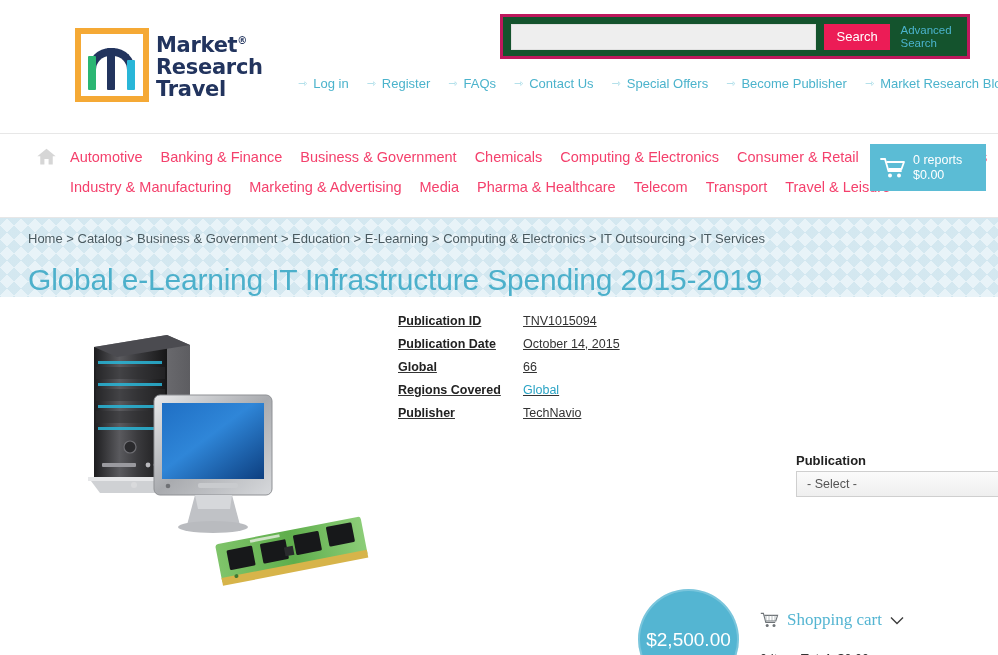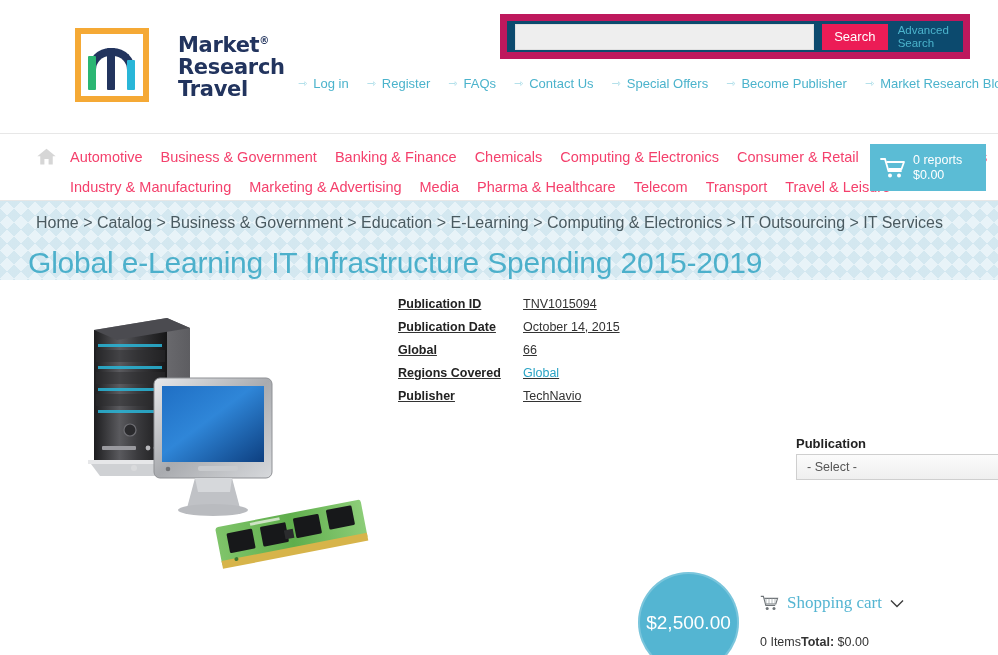--- a/index.html
+++ b/index.html
@@ -16,21 +16,21 @@
 
   
   .header {
     position: relative;
     height: 133px;
     background: #fff;
   }
   .logo-wrap {
     position: absolute;
     left: 38px; top: 28px;
-    display: flex; align-items: center; gap: 29px; padding-left: 37px;
+    display: flex; align-items: center; gap: 7px; padding-left: 37px;
   }
   .logo-mark {
     width: 74px; height: 74px;
     border: 6px solid #f5a935;
     background: #fff;
     display: flex; align-items: flex-end; justify-content: center;
     position: relative;
   }
   .logo-m {
     position: relative;
@@ -60,22 +60,22 @@
     position: relative;
   }
   .logo-text .reg {
     font-size: 10px; vertical-align: super;
   }
 
   .search-panel {
     position: absolute;
     left: 500px; top: 14px;
     width: 470px; height: 45px;
-    background: #0c4a6e;
-    border: 7px solid #be185d;
+    background: #14532d;
+    border: 3px solid #be185d;
     display: flex; align-items: center;
     padding: 0 8px;
   }
   .search-input {
     width: 322px; height: 26px;
     background: #eeeeee;
     border: 1px solid #e0e0e0;
     font-family: "Liberation Sans", sans-serif;
     font-size: 12px;
     color: #444;
@@ -111,21 +111,21 @@
     color: #4bb3cc;
     cursor: pointer;
     white-space: nowrap;
     display: flex; align-items: center; gap: 6px;
   }
   .arr { color: #9fd8e5; font-size: 11px; }
 
   
   .catnav {
     position: relative;
-    height: 68px;
+    height: 85px;
     border-top: 1px solid #e7e7e7;
     border-bottom: 1px solid #e7e7e7;
     background: #fff;
   }
   .home-icon {
     position: absolute; left: 36px; top: 13px;
     width: 21px; height: 20px;
   }
   .cat-rows {
     position: absolute;
@@ -160,24 +160,23 @@
     position: relative;
     height: 79px;
     background-color: #e8f3f8;
     background-image:
       linear-gradient(45deg, rgba(140,190,210,.22) 25%, transparent 25%, transparent 75%, rgba(140,190,210,.22) 75%),
       linear-gradient(-45deg, rgba(140,190,210,.22) 25%, transparent 25%, transparent 75%, rgba(140,190,210,.22) 75%);
     background-size: 14px 14px;
   }
   .breadcrumb {
     position: absolute; left: 28px; top: 13px;
-    font-size: 16px;
+    font-size: 13px;
     color: #4a5a60;
     white-space: nowrap;
-    margin-left: 8px;
   }
   .page-title {
     position: absolute; left: 28px; top: 45px;
     font-size: 30px;
     color: #4cb0cb;
     white-space: nowrap;
     letter-spacing: -0.2px;
   }
 
   
@@ -302,22 +301,22 @@
 </div>
 
 <div class="catnav">
   <svg class="home-icon" viewBox="0 0 24 24">
     <path d="M12 2 L23 11 L19.5 11 L19.5 21 L14.5 21 L14.5 14.5 L9.5 14.5 L9.5 21 L4.5 21 L4.5 11 L1 11 Z" fill="#d6d6d6"></path>
   </svg>
 
   <div class="cat-rows">
     <div class="cat-row">
       <span class="cat-item">Automotive</span>
+      <span class="cat-item">Banking &amp; Finance</span>
       <span class="cat-item">Business &amp; Government</span>
-      <span class="cat-item">Banking &amp; Finance</span>
       <span class="cat-item">Chemicals</span>
       <span class="cat-item">Computing &amp; Electronics</span>
       <span class="cat-item">Consumer &amp; Retail</span>
       <span class="cat-item">Energy &amp; Utilities</span>
     </div>
     <div class="cat-row">
       <span class="cat-item">Industry &amp; Manufacturing</span>
       <span class="cat-item">Marketing &amp; Advertising</span>
       <span class="cat-item">Media</span>
       <span class="cat-item">Pharma &amp; Healthcare</span>

